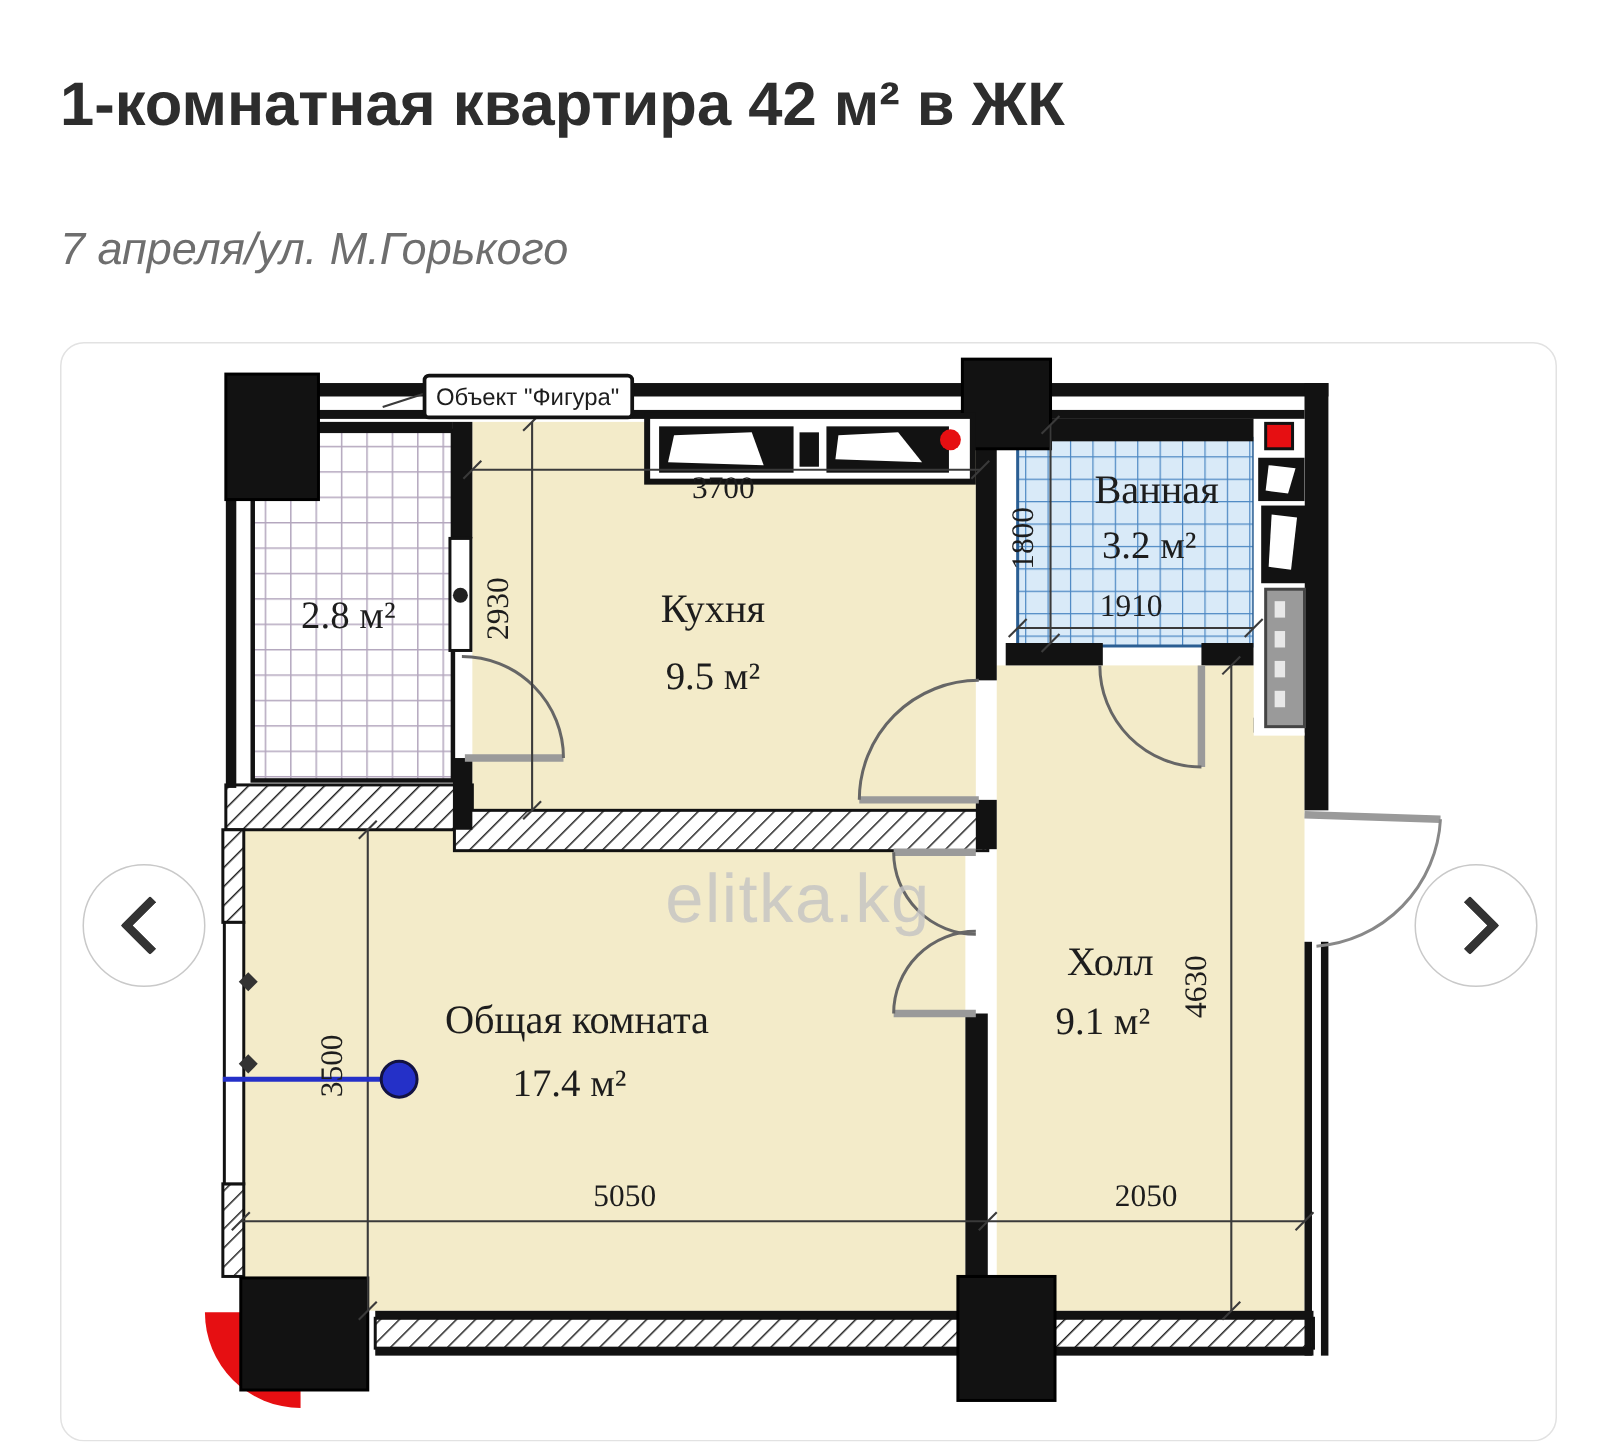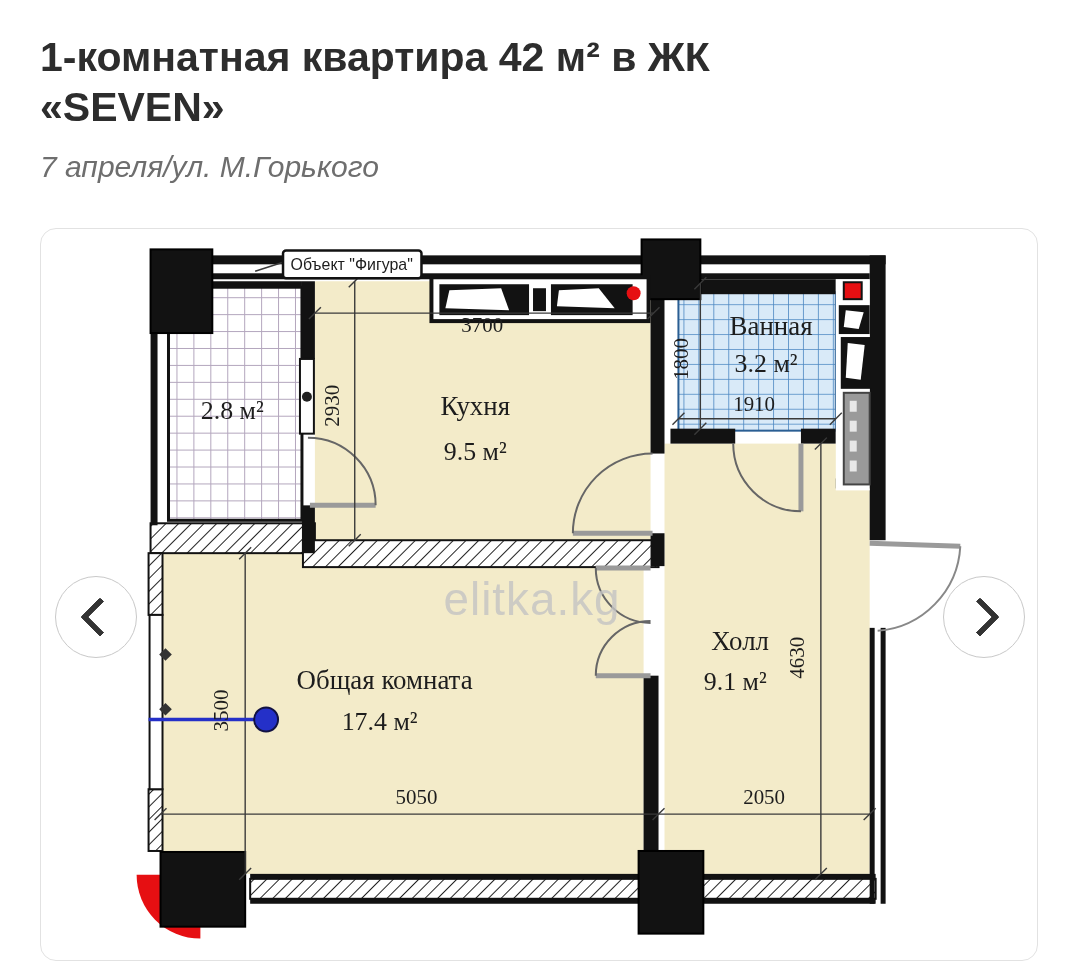--- a/index.html
+++ b/index.html
@@ -1,18 +1,18 @@
 <!DOCTYPE html>
 <html><head>
 <meta charset="utf-8">
 <style>
   html,body{margin:0;padding:0;background:#ffffff;}
   body{width:1080px;height:961px;position:relative;overflow:hidden;
        font-family:"Liberation Sans", sans-serif;}
-  .page-title{position:absolute;left:40px;top:6px;width:950px;
+  .page-title{position:absolute;left:40px;top:18px;width:950px;
        font-size:41px;font-weight:bold;color:#2d2d2d;line-height:1.2;}
   .page-title span{display:block;}
   .page-subtitle{position:absolute;left:40px;top:150px;
        font-size:30px;color:#6e6e6e;font-style:italic;}
   .photo-card{position:absolute;left:40px;top:228px;width:998px;height:733px;
        background:#fff;border:1px solid #e2e2e2;border-radius:16px;
        box-sizing:border-box;overflow:hidden;}
   .plan-svg{position:absolute;left:0;top:0;width:100%;height:100%;}
   .nav-btn{position:absolute;width:82px;height:82px;border-radius:50%;
        background:#fff;border:1.5px solid #c9c9c9;box-sizing:border-box;
@@ -30,21 +30,20 @@
   .dim{font-size:21px;}
   .obj-label{font-size:16px;font-family:"Liberation Sans",sans-serif;}
   .watermark{font-size:46px;font-family:"Liberation Sans",sans-serif;
        fill:#c4c4c4;opacity:.8;letter-spacing:1px;}
 </style>
 </head>
 <body>
 
 <h1 class="page-title">
   <span>1-комнатная квартира 42 м² в ЖК</span>
-  <span>«SEVEN»</span>
 </h1>
 <div class="page-subtitle">7 апреля/ул. М.Горького</div>
 
 <div class="photo-card">
 <svg class="plan-svg" viewBox="0 0 1000 733">
   <defs>
     <pattern id="hatch" width="9" height="9" patternUnits="userSpaceOnUse" patternTransform="rotate(45)">
       <rect width="9" height="9" fill="#ffffff"></rect>
       <line x1="0" y1="0" x2="0" y2="9" stroke="#222" stroke-width="2"></line>
     </pattern>

